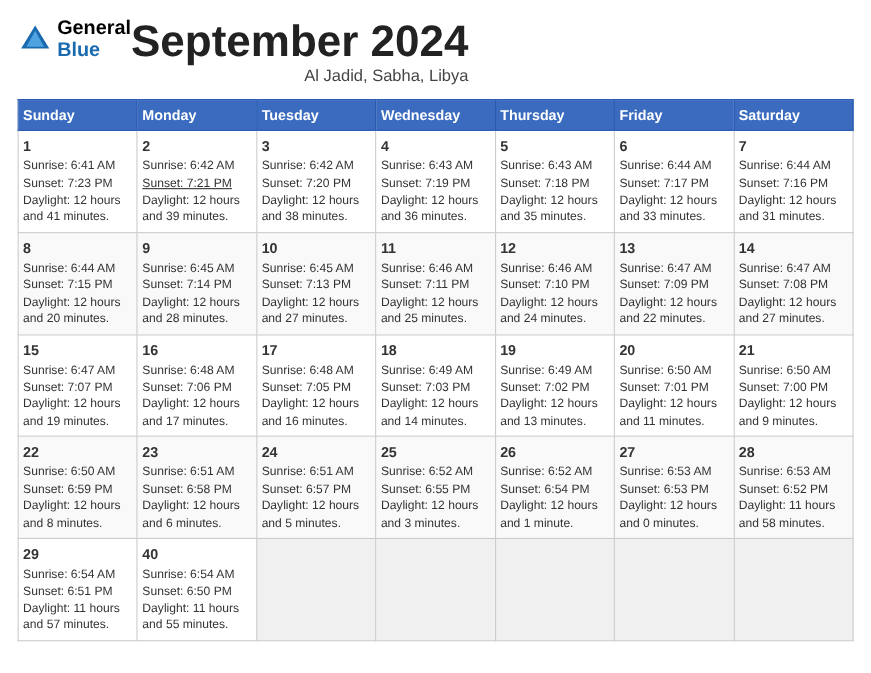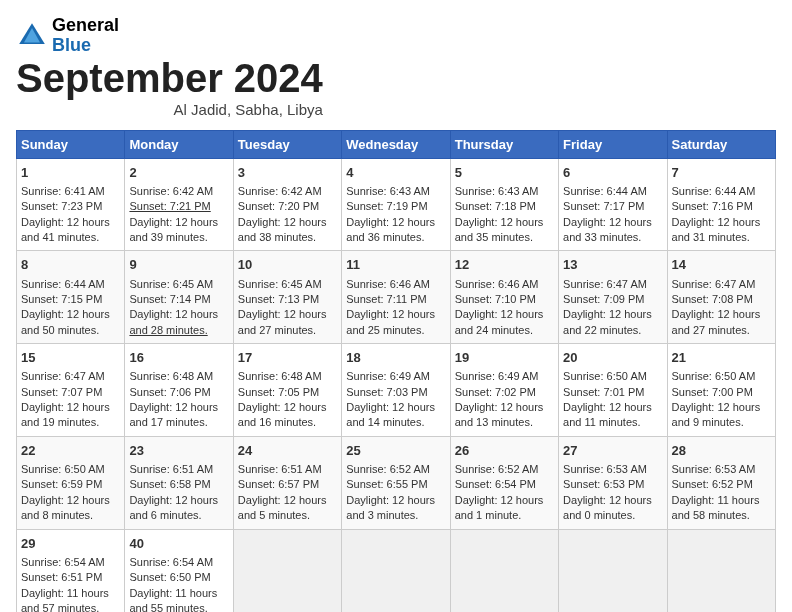--- a/index.html
+++ b/index.html
@@ -7,21 +7,20 @@
       font-family: Arial, sans-serif;
       background: #fff;
       width: 792px;
       min-height: 612px;
       padding: 16px;
     }
     .header {
       display: flex;
       align-items: flex-start;
       margin-bottom: 12px;
-      flex-direction: column;
     }
     .logo {
       display: flex;
       align-items: center;
       gap: 4px;
     }
     .logo-text {
       font-size: 18px;
       font-weight: bold;
       line-height: 1.1;
@@ -160,28 +159,28 @@
           <span style="display: block;">Daylight: 12 hours</span>
           <span style="display: block;">and 31 minutes.</span>
         </td>
       </tr>
       <tr class="week-row">
         <td>
           <span class="day-num">8</span>
           <span style="display: block;">Sunrise: 6:44 AM</span>
           <span style="display: block;">Sunset: 7:15 PM</span>
           <span style="display: block;">Daylight: 12 hours</span>
-          <span style="display: block;">and 50 minutes.</span>
+          <span style="display: block;">and 20 minutes.</span>
         </td>
         <td>
           <span class="day-num">9</span>
           <span style="display: block;">Sunrise: 6:45 AM</span>
           <span style="display: block;">Sunset: 7:14 PM</span>
           <span style="display: block;">Daylight: 12 hours</span>
-          <span style="display: block; text-decoration: underline;">and 28 minutes.</span>
+          <span style="display: block;">and 28 minutes.</span>
         </td>
         <td>
           <span class="day-num">10</span>
           <span style="display: block;">Sunrise: 6:45 AM</span>
           <span style="display: block;">Sunset: 7:13 PM</span>
           <span style="display: block;">Daylight: 12 hours</span>
           <span style="display: block;">and 27 minutes.</span>
         </td>
         <td>
           <span class="day-num">11</span>

